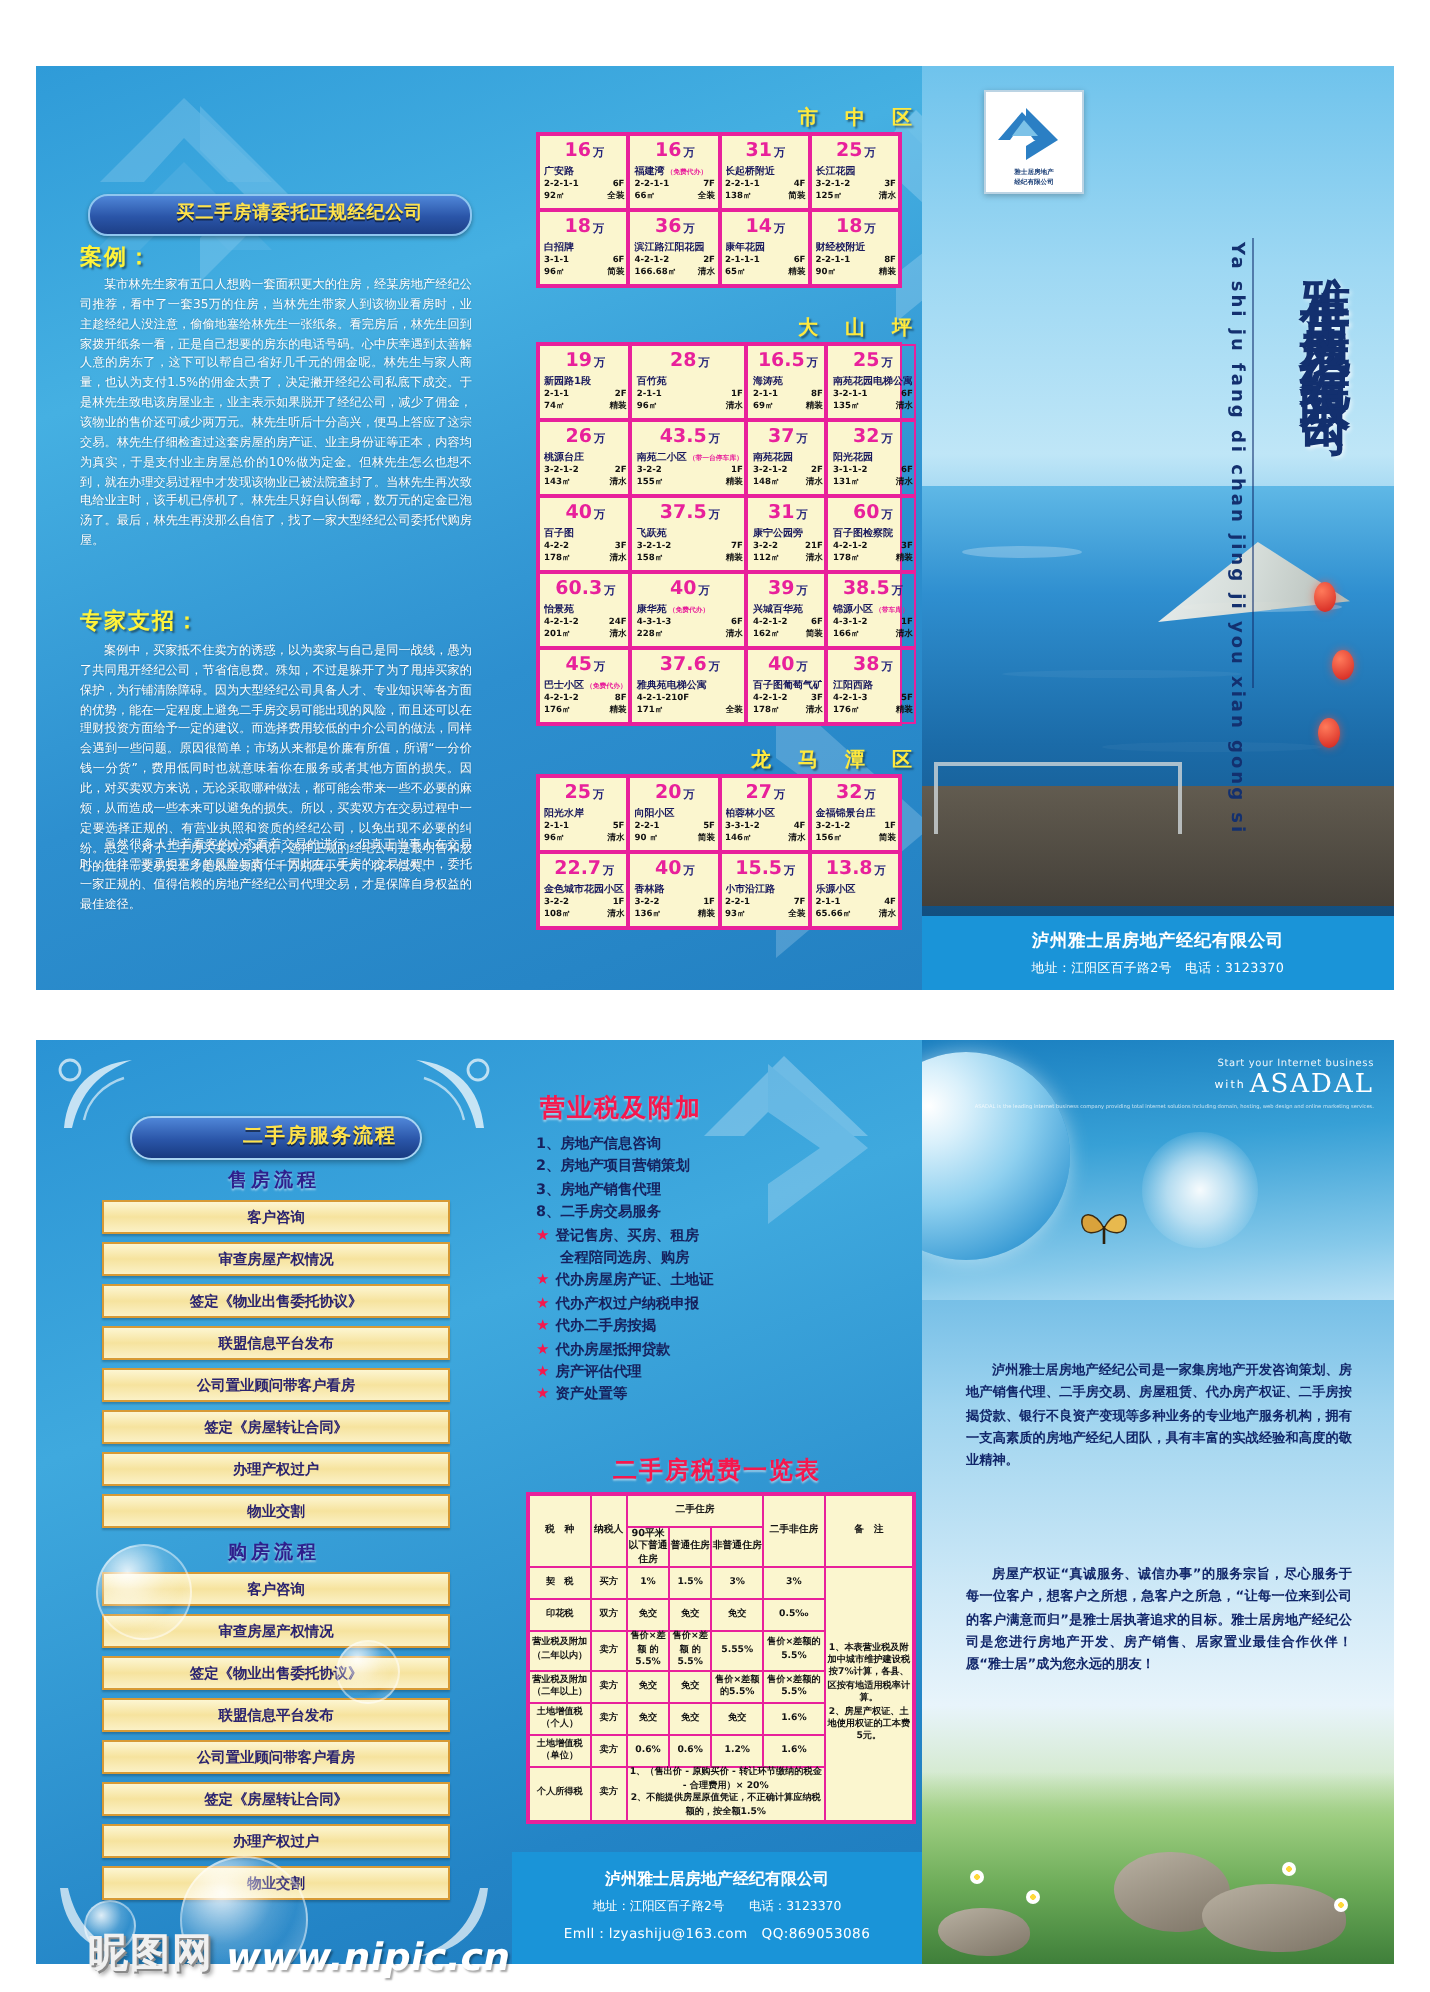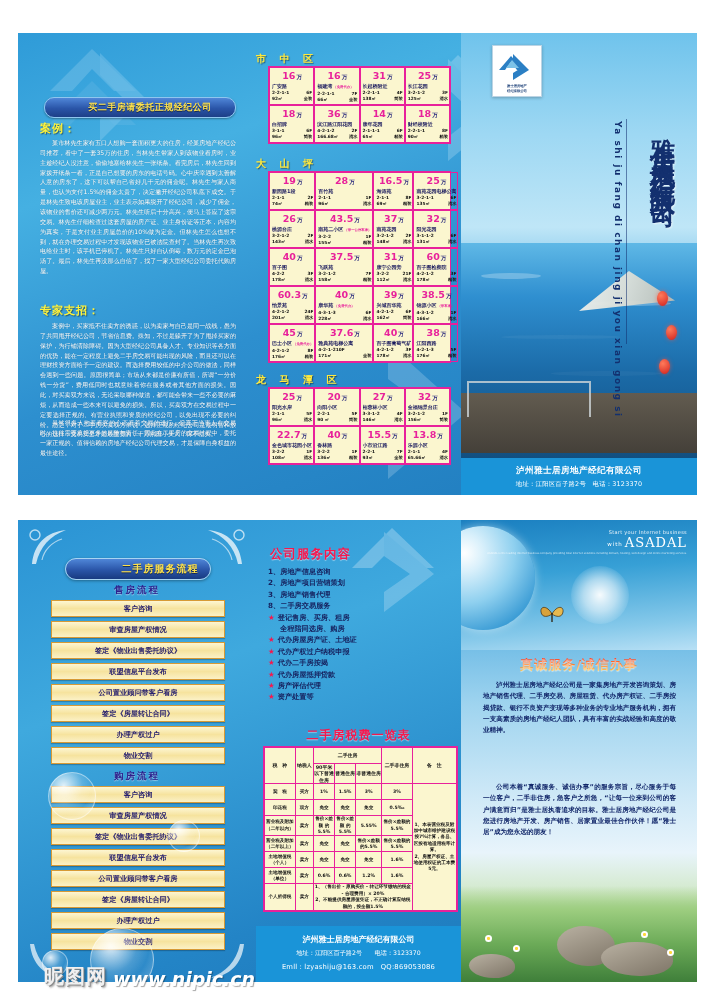--- a/index.html
+++ b/index.html
@@ -27,21 +27,21 @@
     background:linear-gradient(180deg,#4f86d8 0%,#2a55a8 55%,#1d3f87 100%);
     border-radius:10px;border:1px solid #8fc6ef;box-shadow:0 1px 2px rgba(0,0,0,.35);}
   .banner-pill span{display:block;text-align:center;line-height:19px;font-size:9px;font-weight:bold;
     color:#ffe24a;letter-spacing:.5px;text-shadow:0 1px 0 rgba(0,0,0,.5);margin-left:20px;}
   .sec-h{position:absolute;left:22px;font-size:11px;font-weight:bold;color:#fff33a;
     text-shadow:1px 1px 1px rgba(0,0,0,.45);letter-spacing:1px;}
   .body-txt{position:absolute;left:22px;width:196px;font-size:6.1px;line-height:1.62;color:#ffffff;
     text-align:justify;text-shadow:0 0 1px rgba(0,0,0,.25);text-indent:12px;}
 
   
-  .dist-h{position:absolute;width:205px;text-align:left;font-size:10px;font-weight:bold;
+  .dist-h{position:absolute;width:205px;text-align:right;font-size:10px;font-weight:bold;
     color:#ffe93d;letter-spacing:5px;text-shadow:1px 1px 1px rgba(0,0,0,.45);}
   .grid{position:absolute;left:12px;width:181px;border:1.2px solid #e8219b;background:#fbf6cf;
     display:grid;grid-template-columns:repeat(4,1fr);}
   .cell{border:.6px solid #e8219b;box-sizing:border-box;padding:1.5px 1px 1px 2px;height:38px;position:relative;}
   .cell .pr{text-align:center;font-size:9.5px;font-weight:bold;color:#e8219b;line-height:11px;white-space:nowrap;}
   .cell .pr i{font-size:5.6px;font-style:normal;color:#23237a;font-weight:bold;padding-left:1px;}
   .cell .nm{font-size:5px;color:#1a1a5e;font-weight:bold;line-height:7px;white-space:nowrap;overflow:hidden;}
   .cell .nm em{font-style:normal;color:#e8219b;font-size:3.4px;padding-left:1px;}
   .cell .r1{display:flex;justify-content:space-between;font-size:4.3px;color:#111;line-height:6px;font-weight:bold;}
   .cell .r2{display:flex;justify-content:space-between;font-size:4.3px;color:#111;line-height:6px;font-weight:bold;}
@@ -764,21 +764,21 @@
     </div>
 
     <div class="panel p-mid">
       <div class="chev" style="left:92px;top:2px;opacity:.33;">
         <svg width="120" height="95" viewBox="0 0 120 95">
           <polygon points="4,46 44,6 86,46 66,46 44,26 24,46" fill="#d6ecfa"></polygon>
           <polygon points="36,10 86,52 36,90 36,70 62,52 36,34" fill="#bfe1f6"></polygon>
         </svg>
       </div>
 
-      <div class="svc-h">公司服务内容</div>
+      <div class="svc-h">营业税及附加</div>
       <div class="svc-list" id="svclist">
           <div class="svc-item">1、房地产信息咨询</div>
           <div class="svc-item">2、房地产项目营销策划</div>
           <div class="svc-item">3、房地产销售代理</div>
           <div class="svc-item">8、二手房交易服务</div>
           <div class="svc-item"><span class="st">★</span>登记售房、买房、租房</div>
           <div class="svc-sub">全程陪同选房、购房</div>
           <div class="svc-item"><span class="st">★</span>代办房屋房产证、土地证</div>
           <div class="svc-item"><span class="st">★</span>代办产权过户纳税申报</div>
           <div class="svc-item"><span class="st">★</span>代办二手房按揭</div>
@@ -887,23 +887,22 @@
           <path d="M13 10 C18 1 25 2 24 8 C23 14 17 13 13 10 Z" fill="#e8b94e" stroke="#3a2a12" stroke-width=".7"></path>
           <path d="M13 9 L13 18" stroke="#2b1f0c" stroke-width="1.3"></path>
         </svg>
         <div class="asadal">
           <div class="a1">Start your Internet business</div>
           <div class="a2"><small>with</small><span>ASADAL</span></div>
           <div class="a3">ASADAL is the leading internet business company providing total internet solutions including domain, hosting, web design and online marketing services.</div>
         </div>
       </div>
 
-      <div class="slogan">真诚服务/诚信办事</div>
       <div class="ad-para" style="top:160px;">泸州雅士居房地产经纪公司是一家集房地产开发咨询策划、房地产销售代理、二手房交易、房屋租赁、代办房产权证、二手房按揭贷款、银行不良资产变现等多种业务的专业地产服务机构，拥有一支高素质的房地产经纪人团队，具有丰富的实战经验和高度的敬业精神。</div>
-      <div class="ad-para" style="top:262px;">公司本着“真诚服务、诚信办事”的服务宗旨，尽心服务于每一位客户，二手非住房，急客户之所急，“让每一位来到公司的客户满意而归”是雅士居执著追求的目标。雅士居房地产经纪公司是您进行房地产开发、房产销售、居家置业最佳合作伙伴！愿“雅士居”成为您永远的朋友！</div>
+      <div class="ad-para" style="top:262px;">房屋产权证“真诚服务、诚信办事”的服务宗旨，尽心服务于每一位客户，想客户之所想，急客户之所急，“让每一位来到公司的客户满意而归”是雅士居执著追求的目标。雅士居房地产经纪公司是您进行房地产开发、房产销售、居家置业最佳合作伙伴！愿“雅士居”成为您永远的朋友！</div>
 
       <div class="meadow"></div>
       <div class="rock" style="left:96px;bottom:16px;width:58px;height:40px;"></div>
       <div class="rock" style="left:140px;bottom:6px;width:72px;height:34px;"></div>
       <div class="rock" style="left:8px;bottom:4px;width:46px;height:24px;"></div>
       <div class="daisy" style="left:24px;bottom:40px;"></div>
       <div class="daisy" style="left:52px;bottom:30px;"></div>
       <div class="daisy" style="left:180px;bottom:44px;"></div>
       <div class="daisy" style="left:206px;bottom:26px;"></div>
     </div>

